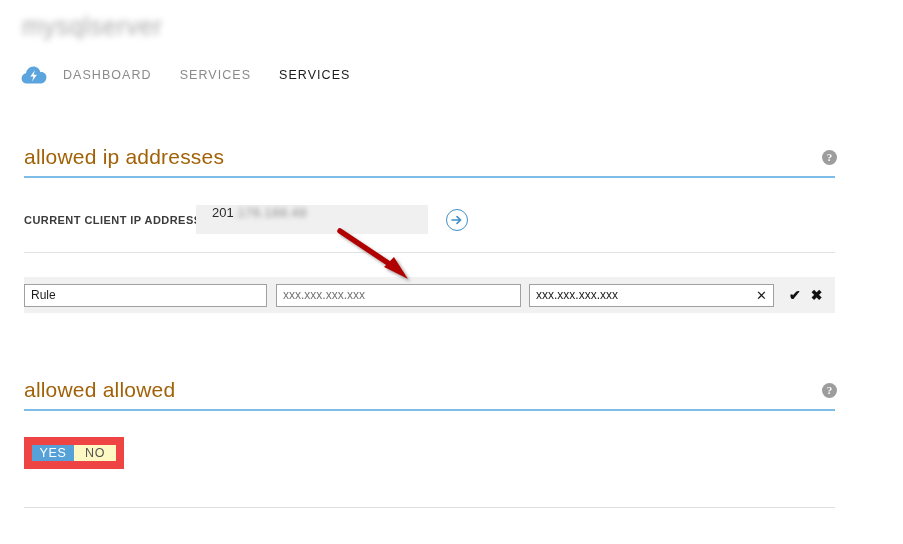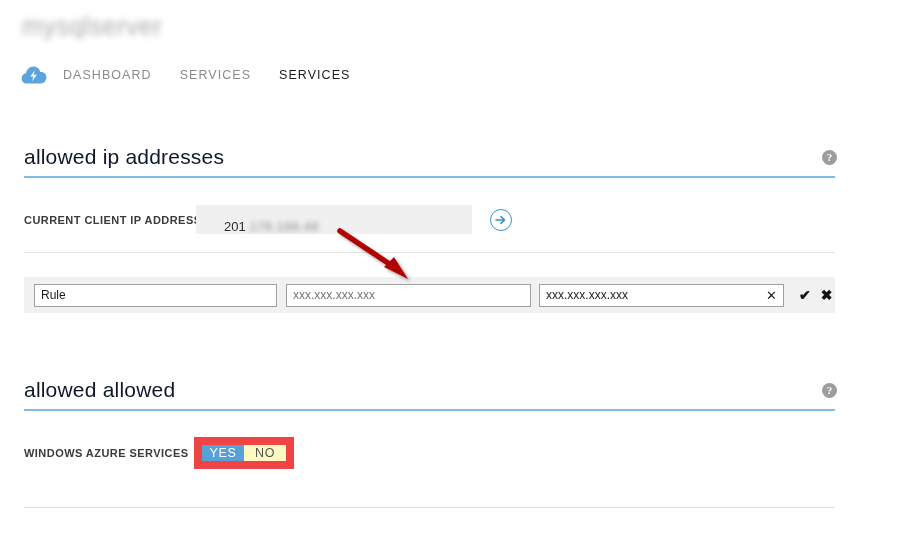--- a/index.html
+++ b/index.html
@@ -62,21 +62,21 @@
 
   
   .section {
     position: absolute;
     left: 24px;
     width: 811px;
   }
   .section-heading {
     font-size: 21px;
     font-weight: 400;
-    color: #0f172a;
+    color: #a16207;
     letter-spacing: 0.2px;
     padding-bottom: 7px;
     white-space: nowrap;
   }
   .section-rule {
     height: 2px;
     background: #7fbce8;
     width: 100%;
   }
   .help-icon {
@@ -103,26 +103,26 @@
     align-items: center;
   }
   .field-label {
     font-size: 11px;
     font-weight: bold;
     letter-spacing: 0.45px;
     color: #3b3b3b;
     white-space: nowrap;
   }
   .ip-readonly {
-    width: 276px;
+    width: 232px;
     height: 29px;
     background: #f0f0f0;
     display: flex;
-    align-items: flex-end;
-    padding-left: 28px;
+    align-items: flex-start;
+    padding-left: 16px;
     box-sizing: border-box;
     font-size: 13px;
     color: #2b2b2b;
     position: relative;
     overflow: hidden;
   }
   .ip-redacted {
     display: inline-block;
     color: #8d8d8d;
     filter: blur(2.6px);
@@ -170,21 +170,21 @@
     height: 23px;
     box-sizing: border-box;
     border: 1px solid #a0a0a0;
     background: #ffffff;
     font-family: "Liberation Sans", sans-serif;
     font-size: 12px;
     color: #1d1d1d;
     padding: 0 6px;
     outline: none;
   }
-  .input-rule { width: 243px; margin-left: 10px; }
+  .input-rule { width: 243px; }
   .input-start { width: 245px; margin-left: 9px; }
   .input-end  { width: 245px; margin-left: 8px; padding-right: 26px; }
 
   .clear-x {
     position: absolute;
     right: 7px;
     top: 50%;
     transform: translateY(-50%);
     font-size: 13px;
     color: #1c1c1c;
@@ -318,20 +318,19 @@
   </svg>
 </div>
 
 <div class="section" style="top:378px;">
   <div class="section-heading">allowed allowed</div>
   <div class="section-rule"></div>
   <div class="help-icon">?</div>
 </div>
 
 <div class="field-row" style="left:24px; top:437px;">
-  <span class="field-label" style="width:170px;">WINDOWS AZURE SERVICES</span>
   <span class="toggle">
     <span class="toggle-opt on">YES</span>
     <span class="toggle-opt">NO</span>
   </span>
 </div>
 
 <div class="bottom-divider"></div>
 
 </body></html>

